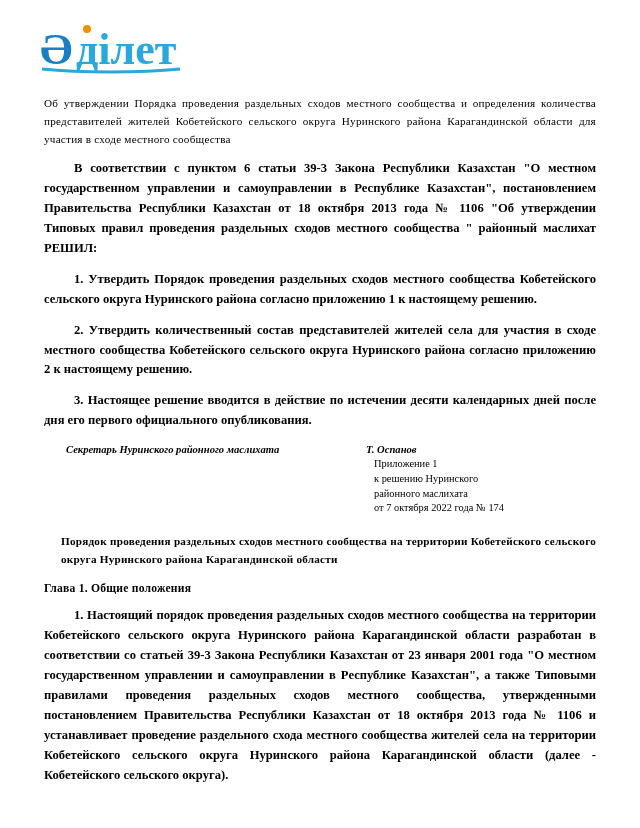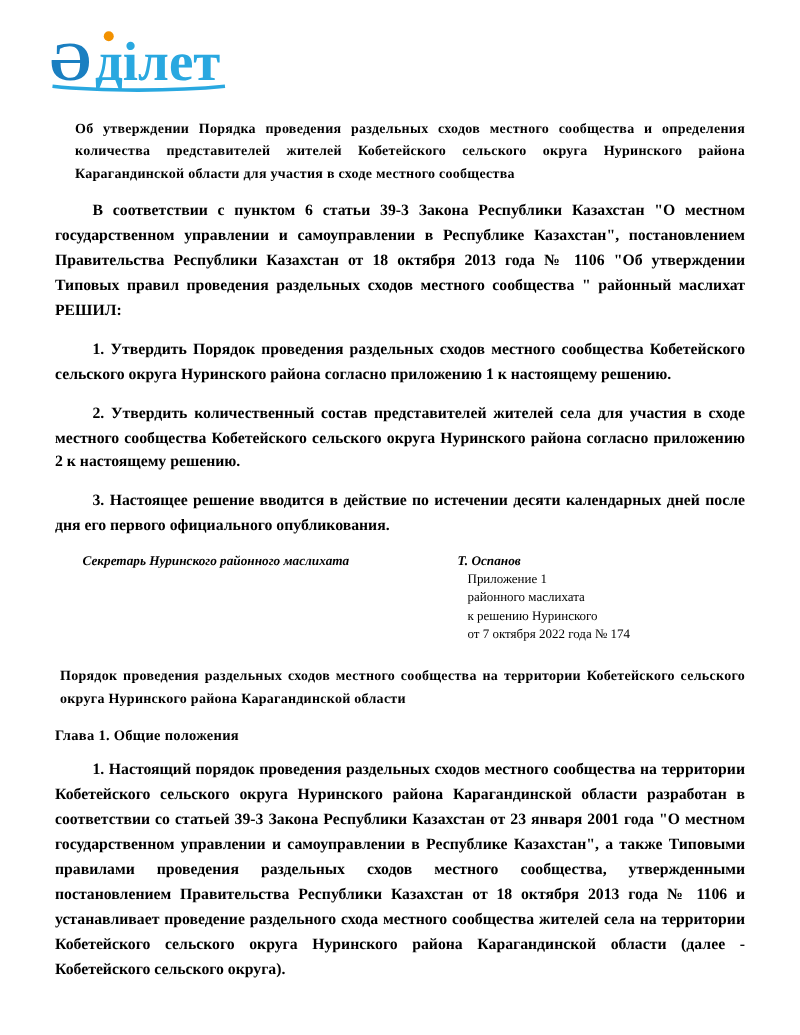--- a/index.html
+++ b/index.html
@@ -27,26 +27,26 @@
   .logo-block {
     height: 62px;
     margin-left: -4px;
     display: flex;
     align-items: flex-start;
   }
   .logo-svg { display: block; }
 
   
   .doc-title {
-    font-weight: bold;
+    font-weight: normal;
     font-size: 11.2px;
     line-height: 1.62;
     text-align: justify;
     text-align-last: left;
-    margin: 8px 0 0 16px;
+    margin: 8px 0 0 0;
     letter-spacing: 0.02em;
   }
 
   
   .para {
     font-size: 12.6px;
     line-height: 1.58;
     text-align: justify;
     margin: 11px 0 0 0;
   }
@@ -80,21 +80,21 @@
   }
   .appendix div { white-space: nowrap; }
 
   
   .section-title {
     font-weight: bold;
     font-size: 11.2px;
     line-height: 1.62;
     text-align: justify;
     text-align-last: left;
-    margin: 16px 0 0 4px;
+    margin: 16px 0 0 17px;
     letter-spacing: 0.02em;
   }
   .chapter-title {
     font-weight: bold;
     font-size: 11.6px;
     margin: 14px 0 0 0;
     letter-spacing: 0.02em;
   }
 </style>
 </head>
@@ -124,22 +124,22 @@
   <div class="para indent">2. Утвердить количественный состав представителей жителей села для участия в сходе местного сообщества Кобетейского сельского округа Нуринского района согласно приложению 2 к настоящему решению.</div>
   <div class="para indent">3. Настоящее решение вводится в действие по истечении десяти календарных дней после дня его первого официального опубликования.</div>
 
   <div class="sign-row">
     <div class="sign-left">Секретарь Нуринского районного маслихата</div>
     <div class="sign-right">Т. Оспанов</div>
   </div>
 
   <div class="appendix">
     <div>Приложение 1</div>
+    <div>к решению Нуринского</div>
     <div>районного маслихата</div>
-    <div>к решению Нуринского</div>
     <div>от 7 октября 2022 года № 174</div>
   </div>
 
   <div class="section-title">Порядок проведения раздельных сходов местного сообщества на территории Кобетейского сельского округа Нуринского района Карагандинской области</div>
 
   <div class="chapter-title">Глава 1. Общие положения</div>
 
   <div class="para indent">1. Настоящий порядок проведения раздельных сходов местного сообщества на территории Кобетейского сельского округа Нуринского района Карагандинской области разработан в соответствии со статьей 39-3 Закона Республики Казахстан от 23 января 2001 года "О местном государственном управлении и самоуправлении в Республике Казахстан", а также Типовыми правилами проведения раздельных сходов местного сообщества, утвержденными постановлением Правительства Республики Казахстан от 18 октября 2013 года № 1106 и устанавливает проведение раздельного схода местного сообщества жителей села на территории Кобетейского сельского округа Нуринского района Карагандинской области (далее - Кобетейского сельского округа).</div>
 
 </div>

